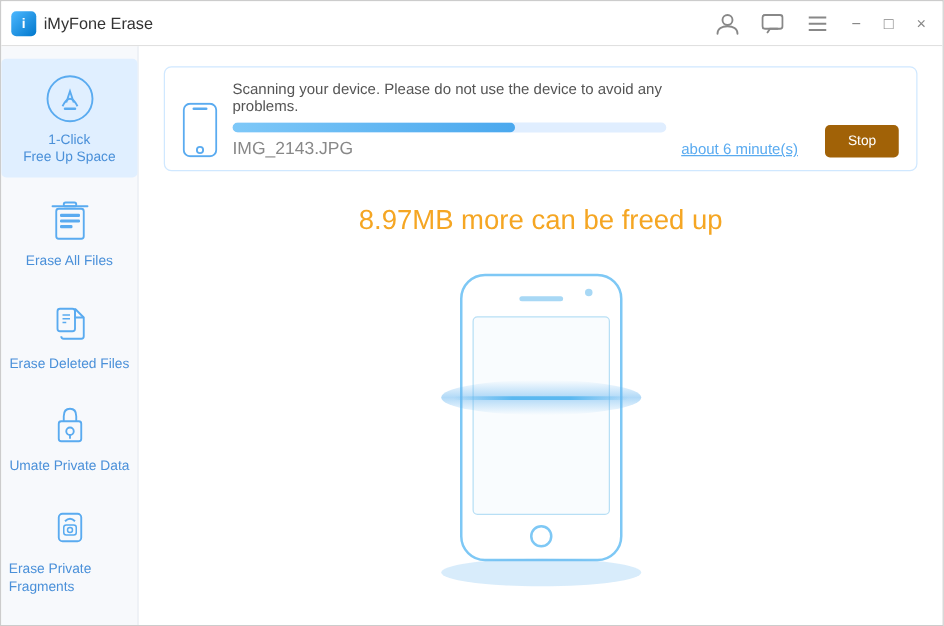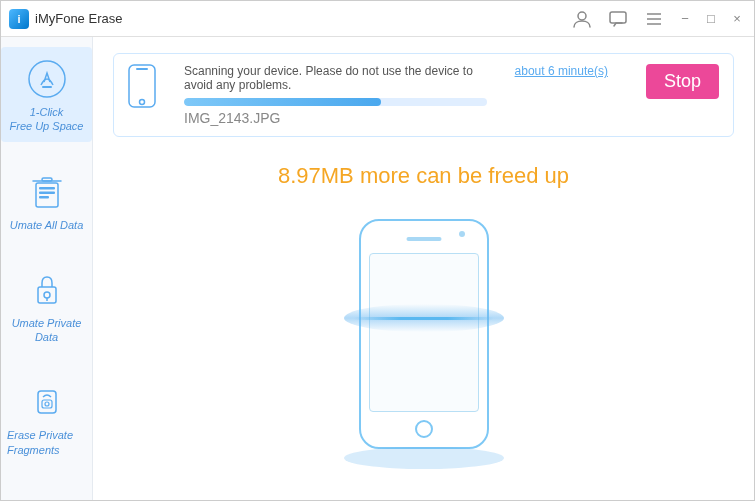--- a/index.html
+++ b/index.html
@@ -72,29 +72,28 @@
     }
 
     
     .main-layout {
       display: flex;
       height: calc(501px - 36px);
     }
 
     
     .sidebar {
-      width: 92px;
+      width: 110px;
       background: #f7f9fc;
       border-right: 1px solid #e5eaf0;
       display: flex;
       flex-direction: column;
       align-items: center;
       padding-top: 10px;
-      gap: 18px;
-      font-style: italic;
+      gap: 2px;
     }
     .sidebar-item {
       width: 100%;
       display: flex;
       flex-direction: column;
       align-items: center;
       padding: 10px 6px 8px;
       cursor: pointer;
       border-radius: 4px;
     }
@@ -124,22 +123,22 @@
       background: #fff;
       padding: 16px 20px;
     }
 
     
     .scan-area {
       border: 1px solid #d0e8ff;
       border-radius: 6px;
       padding: 10px 14px;
       display: flex;
-      align-items: flex-start;
-      gap: 28px;
+      align-items: flex-end;
+      gap: 12px;
       margin-bottom: 8px;
     }
     .phone-small-icon {
       width: 28px;
       height: 44px;
       flex-shrink: 0;
     }
     .scan-info {
       flex: 1;
     }
@@ -166,26 +165,26 @@
       color: #888;
     }
     .scan-time {
       font-size: 12px;
       color: #5aabf0;
       white-space: nowrap;
       margin-right: 10px;
       text-decoration: underline;
     }
     .stop-btn {
-      background: #ec4899;
+      background: #a16207;
       color: #fff;
       border: none;
       border-radius: 4px;
       padding: 7px 18px;
-      font-size: 18px;
+      font-size: 11px;
       font-weight: 500;
       cursor: pointer;
       white-space: nowrap;
     }
 
     
     .center-content {
       flex: 1;
       display: flex;
       flex-direction: column;
@@ -361,23 +360,36 @@
       <div class="sidebar-icon">
         <svg width="38" height="38" viewBox="0 0 38 38" fill="none">
           <rect x="8" y="10" width="22" height="24" rx="2" stroke="#5aabf0" stroke-width="1.5"></rect>
           <rect x="11" y="14" width="16" height="2.5" rx="1" fill="#5aabf0"></rect>
           <rect x="11" y="18.5" width="16" height="2.5" rx="1" fill="#5aabf0"></rect>
           <rect x="11" y="23" width="10" height="2.5" rx="1" fill="#5aabf0"></rect>
           <line x1="5" y1="8" x2="33" y2="8" stroke="#5aabf0" stroke-width="1.5" stroke-linecap="round"></line>
           <rect x="14" y="5" width="10" height="3" rx="1.5" stroke="#5aabf0" stroke-width="1.5"></rect>
         </svg>
       </div>
-      <span class="sidebar-label">Umate All Data</span>
-    </div>
-
+      <span class="sidebar-label">Erase All Files</span>
+    </div>
+
+    <div class="sidebar-item">
+      <div class="sidebar-icon">
+        <svg width="38" height="38" viewBox="0 0 38 38" fill="none">
+          <rect x="9" y="8" width="14" height="18" rx="2" stroke="#5aabf0" stroke-width="1.5"></rect>
+          <path d="M23 8 L30 15 L30 30 Q30 32 28 32 L14 32 Q12 32 12 30" stroke="#5aabf0" stroke-width="1.5" fill="none"></path>
+          <path d="M23 8 L23 15 L30 15" stroke="#5aabf0" stroke-width="1.5" fill="none"></path>
+          <line x1="13" y1="13" x2="19" y2="13" stroke="#5aabf0" stroke-width="1.2"></line>
+          <line x1="13" y1="16" x2="19" y2="16" stroke="#5aabf0" stroke-width="1.2"></line>
+          <line x1="13" y1="19" x2="16" y2="19" stroke="#5aabf0" stroke-width="1.2"></line>
+        </svg>
+      </div>
+      <span class="sidebar-label">Erase Deleted Files</span>
+    </div>
 
     <div class="sidebar-item">
       <div class="sidebar-icon">
         <svg width="38" height="38" viewBox="0 0 38 38" fill="none">
           <rect x="10" y="16" width="18" height="16" rx="2" stroke="#5aabf0" stroke-width="1.5"></rect>
           <path d="M14 16 L14 12 Q14 6 19 6 Q24 6 24 12 L24 16" stroke="#5aabf0" stroke-width="1.5" fill="none"></path>
           <circle cx="19" cy="24" r="3" stroke="#5aabf0" stroke-width="1.5"></circle>
           <line x1="19" y1="27" x2="19" y2="30" stroke="#5aabf0" stroke-width="1.5"></line>
         </svg>
       </div>

